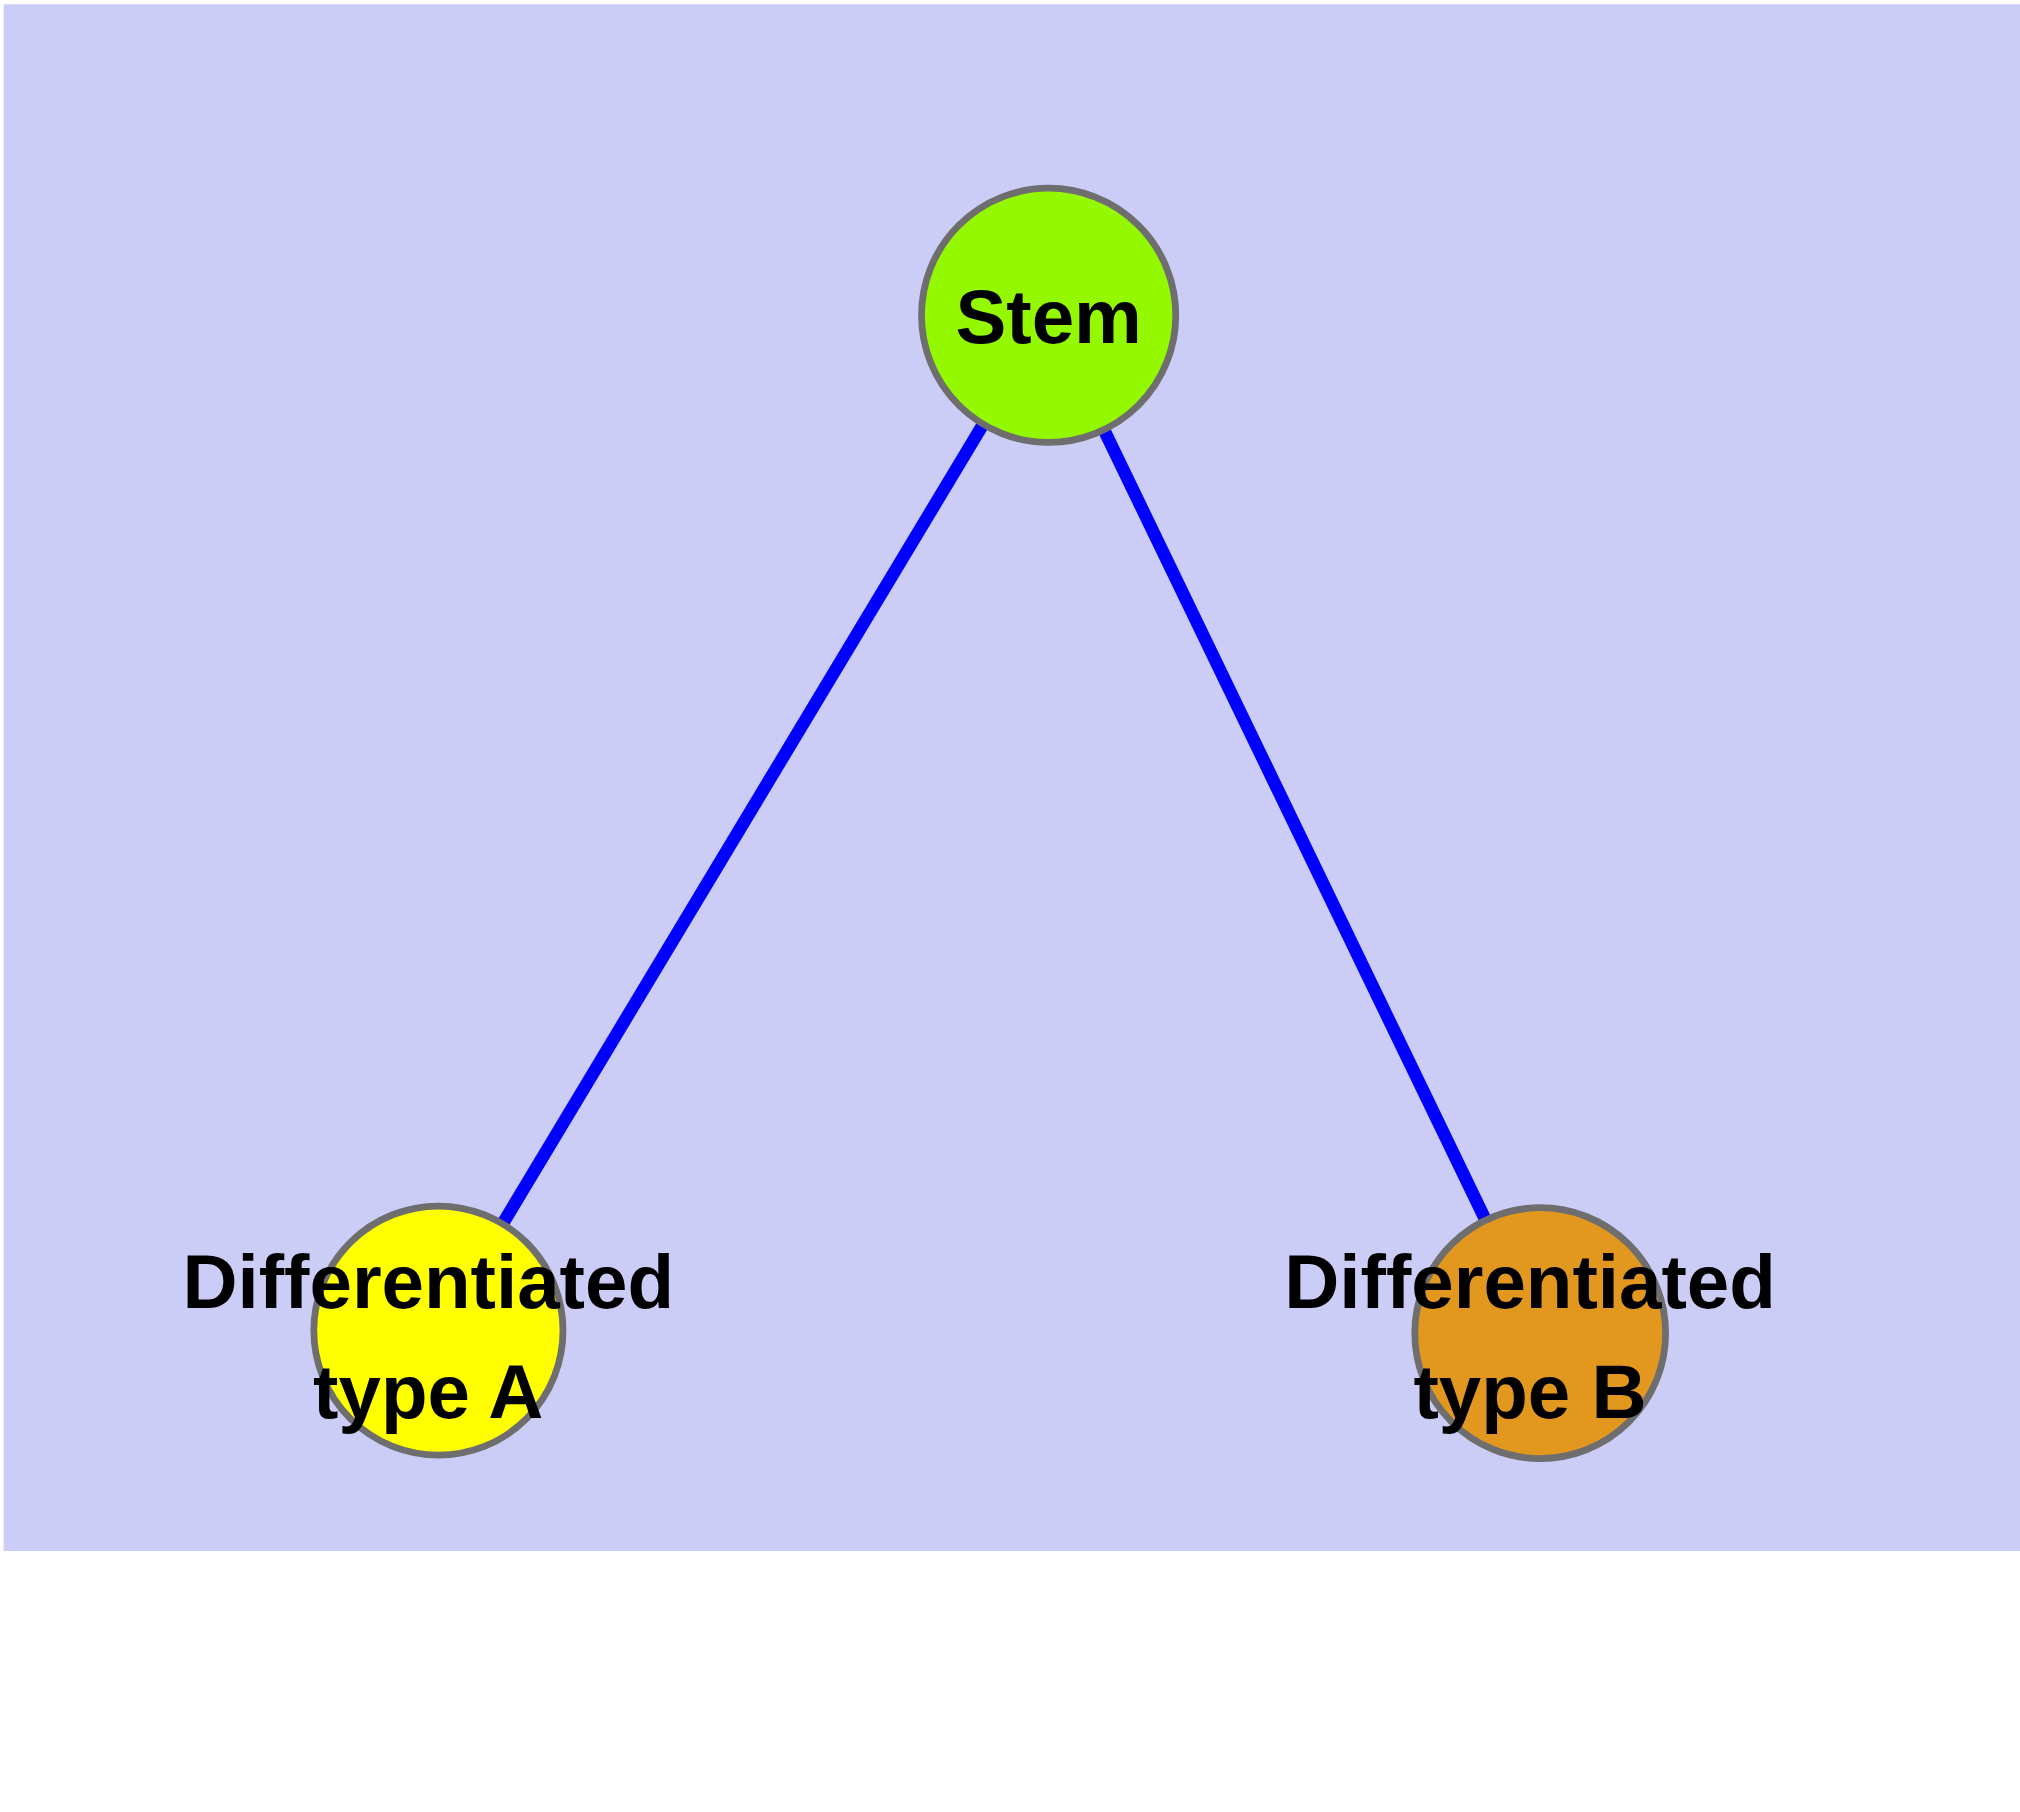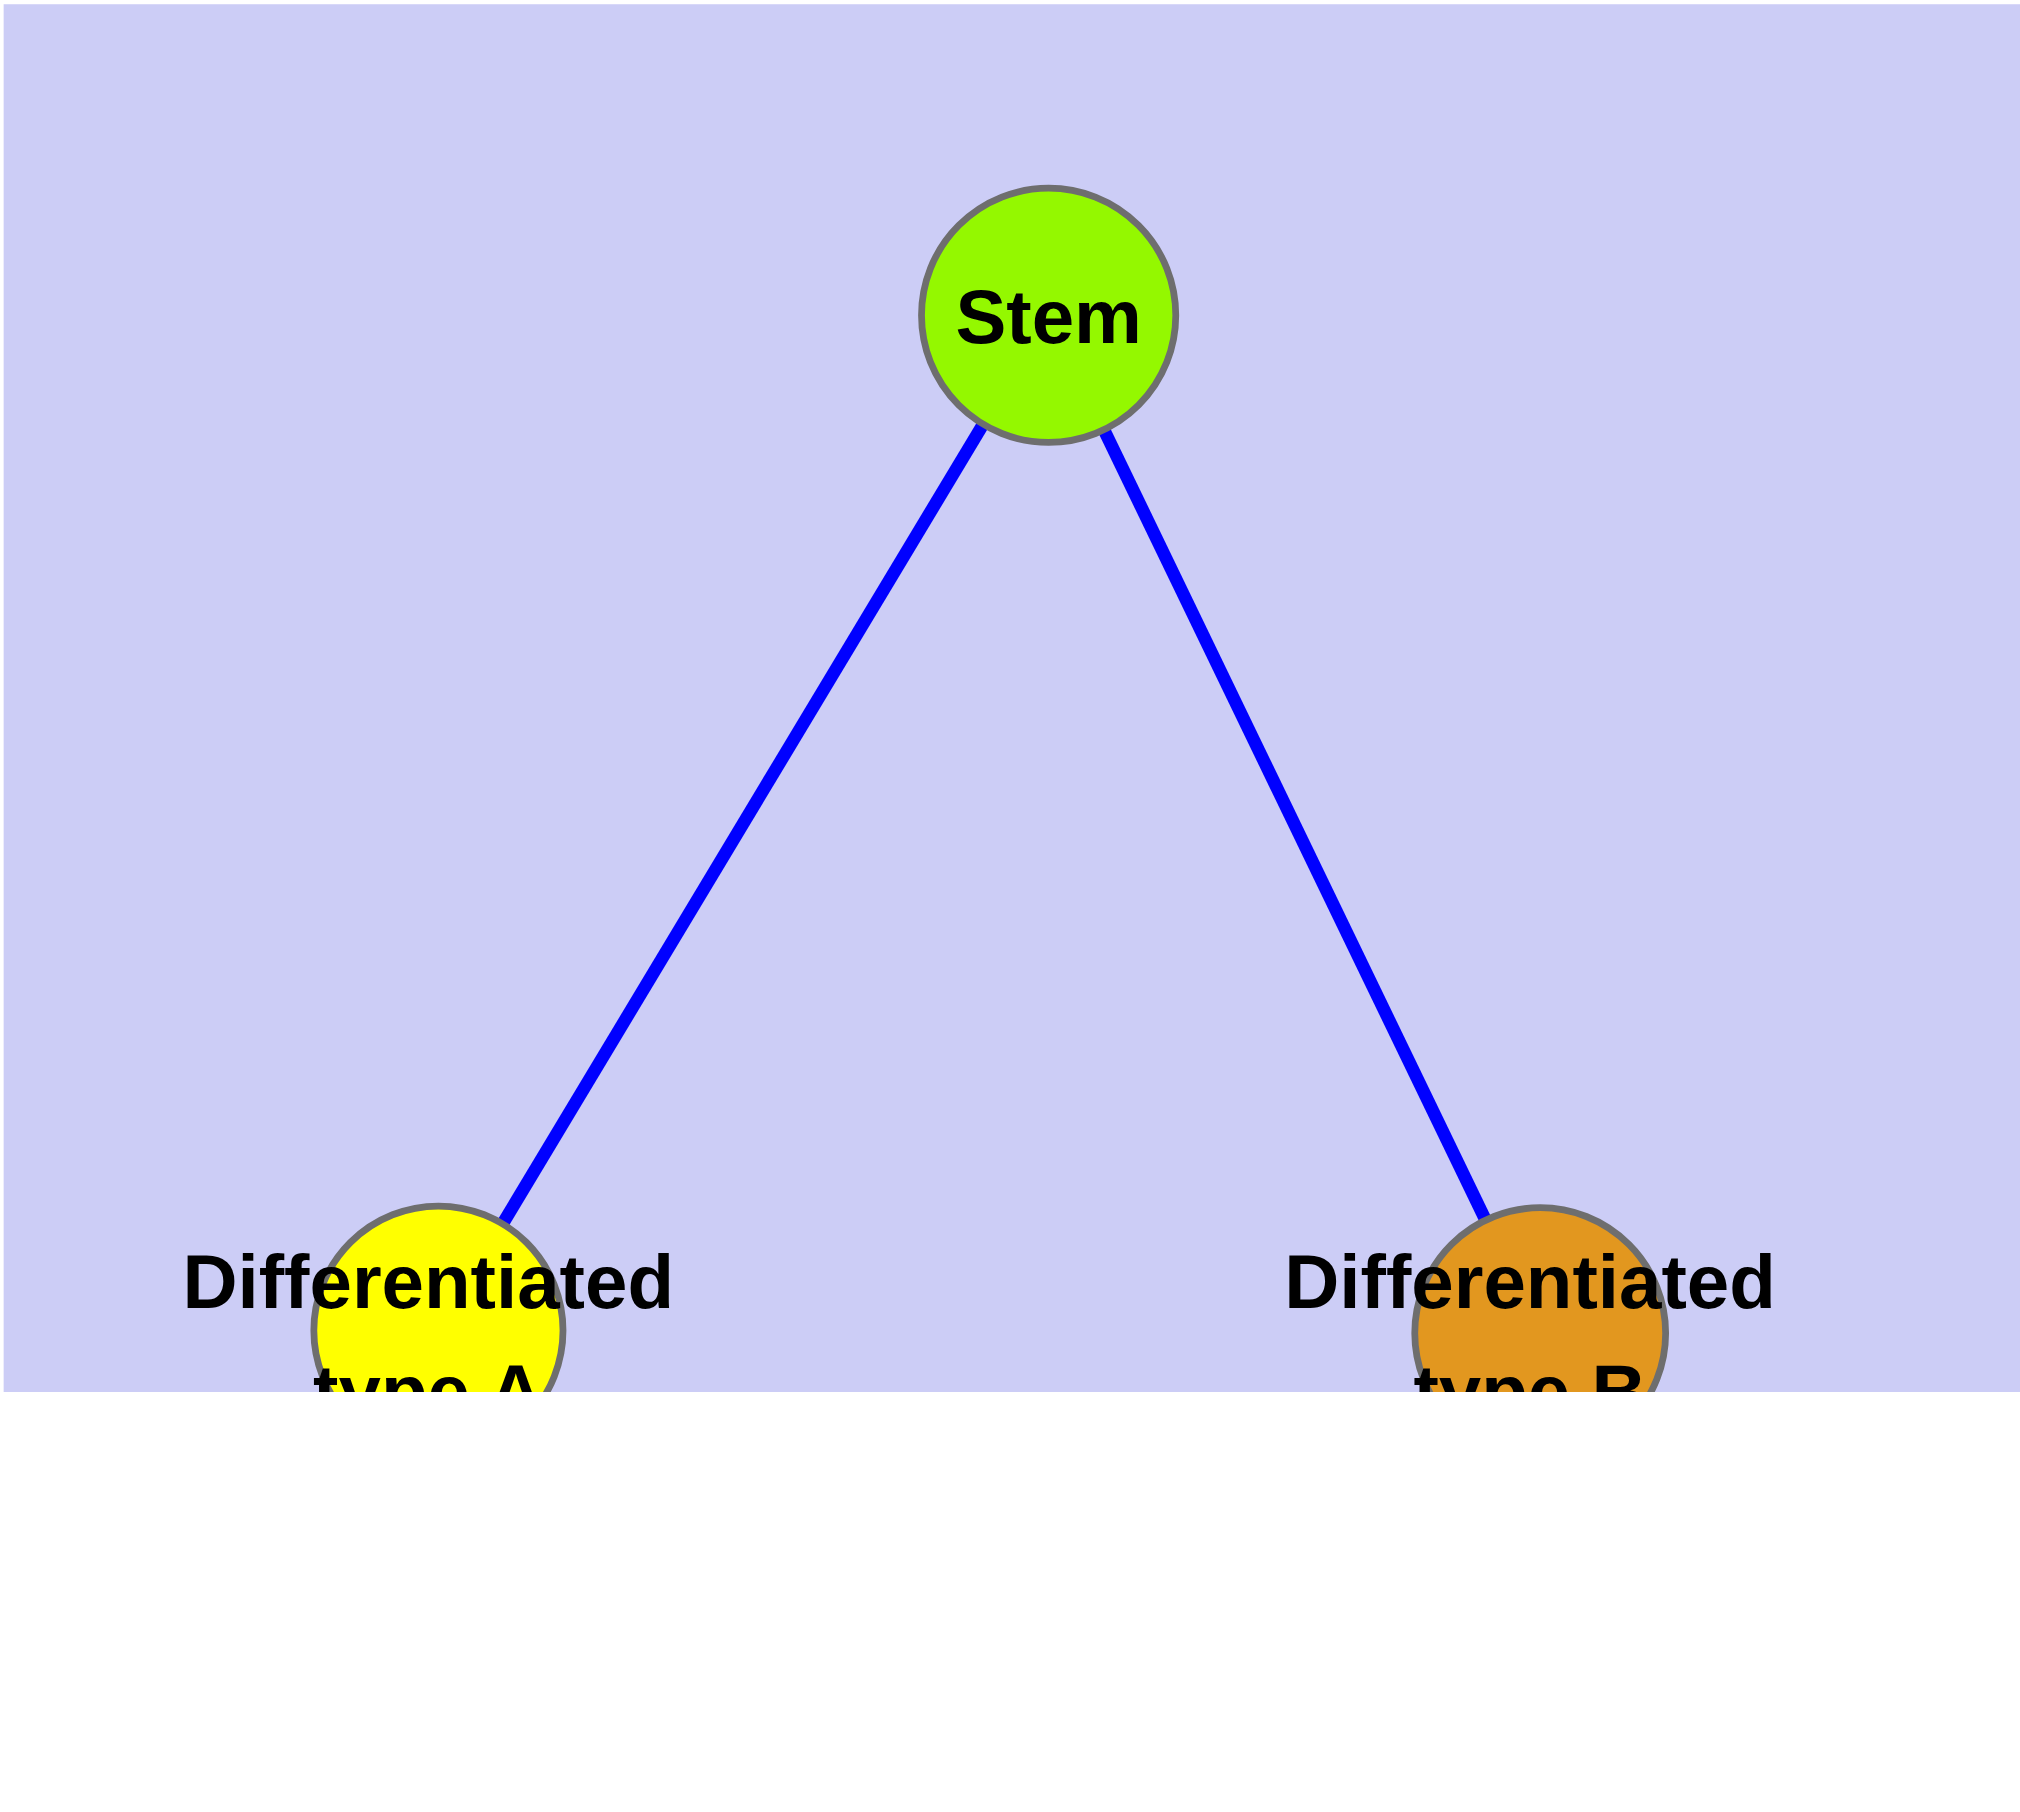--- a/index.html
+++ b/index.html
@@ -2,21 +2,21 @@
 <html style="font-size:13.6px"><head>
 <meta charset="utf-8">
 <style>
   html, body {
     margin: 0;
     padding: 0;
     background: #ffffff; 
   }
   .figure-wrap {
     width: 2021px;
-    height: 1392px;
+    height: 1551px;
     position: relative;
   }
   svg.graph {
     display: block;
     width: 2021px;
     height: 1812px;
   }
   .edge {
     stroke-width: 15;
     fill: none;

